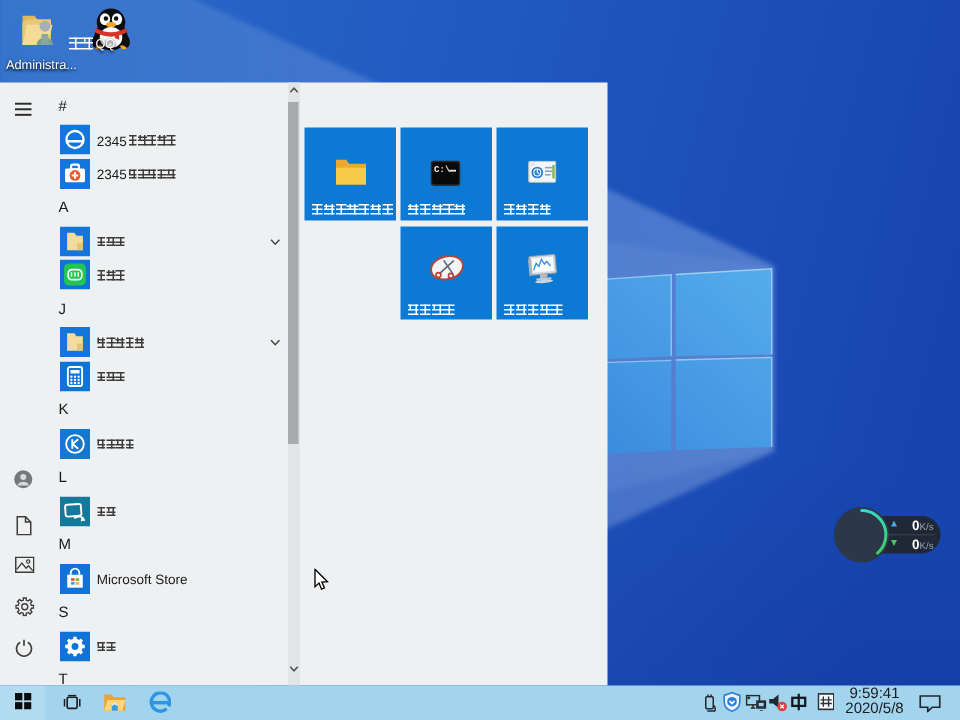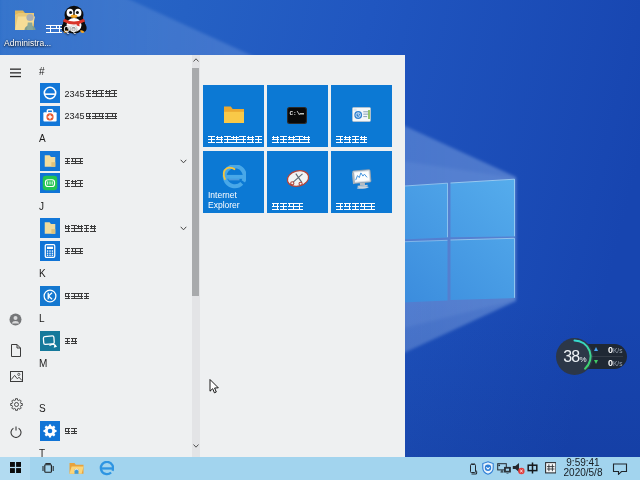--- a/index.html
+++ b/index.html
@@ -264,20 +264,36 @@
         <rect x="3.4" y="5" width="10" height="7.5" rx="1.4" fill="none" stroke="#fff" stroke-width="1.2" transform="rotate(-4 8 9)"></rect>
         <path d="M9,13.8 c3,-2.2 5.5,-1 6.5,1.5" fill="none" stroke="#fff" stroke-width="1.2"></path>
         <path d="M13.6,13.4 l2.2,1.6 l-2.7,0.9 z" fill="#fff"></path>
       </svg>
   <div class="lb">
         <span class="cj d1"></span>
         <span class="cj d2"></span>
       </div>
  </div>
  <div class="hdr" style="top:297.75px">M</div>
+ <div class="row" style="top:320.25px">
+  <svg class="ic" viewBox="0 0 19 19">
+        <rect width="19" height="19" fill="#1074d6"></rect>
+        <path d="M6.8,6.8 v-1.2 a2.7,2.7 0 0 1 5.4,0 v1.2" fill="none" stroke="#fff" stroke-width="1.2"></path>
+        <rect x="4.6" y="6.8" width="9.8" height="8.2" fill="#fff"></rect>
+        <g>
+          <rect x="7" y="9" width="2.2" height="1.7" fill="#e44b2e"></rect>
+          <rect x="9.9" y="9" width="2.2" height="1.7" fill="#7db72a"></rect>
+          <rect x="7" y="11.4" width="2.2" height="1.7" fill="#2f9fe0"></rect>
+          <rect x="9.9" y="11.4" width="2.2" height="1.7" fill="#f3b52e"></rect>
+        </g>
+      </svg>
+  <div class="lb">
+        <span style="color:#1a1a1a">Microsoft Store</span>
+      </div>
+ </div>
  <div class="hdr" style="top:342.75px">S</div>
  <div class="row" style="top:365.25px">
   <svg class="ic" viewBox="0 0 19 19">
         <rect width="19" height="19" fill="#1074d6"></rect>
         <path fill-rule="evenodd" fill="#fff" d="M8.39,4.73 L8.47,3.29 L10.53,3.29 L10.61,4.73 L11.38,4.97 L12.09,5.34 L13.16,4.37 L14.63,5.84 L13.66,6.91 L14.03,7.62 L14.27,8.39 L15.71,8.47 L15.71,10.53 L14.27,10.61 L14.03,11.38 L13.66,12.09 L14.63,13.16 L13.16,14.63 L12.09,13.66 L11.38,14.03 L10.61,14.27 L10.53,15.71 L8.47,15.71 L8.39,14.27 L7.62,14.03 L6.91,13.66 L5.84,14.63 L4.37,13.16 L5.34,12.09 L4.97,11.38 L4.73,10.61 L3.29,10.53 L3.29,8.47 L4.73,8.39 L4.97,7.62 L5.34,6.91 L4.37,5.84 L5.84,4.37 L6.91,5.34 L7.62,4.97 Z M11.70,9.50 A2.2,2.2 0 1 0 7.30,9.50 A2.2,2.2 0 1 0 11.70,9.50 Z"></path>
       </svg>
   <div class="lb">
         <span class="cj d2"></span>
         <span class="cj d1"></span>
       </div>
@@ -326,29 +342,20 @@
         <rect x="11.3" y="6.6" width="5.2" height="1.1" fill="#8fa8be"></rect>
         <rect x="11.3" y="9" width="3.8" height="1.1" fill="#8fa8be"></rect>
         <rect x="16.2" y="3" width="1.6" height="9" fill="#7fba4c"></rect>
       </svg>
   <div class="tlb">
         <span class="cj w1"></span>
         <span class="cj w2"></span>
         <span class="cj w1"></span>
         <span class="cj w2"></span>
       </div>
- </div>
- <div class="tile" style="left:202.5px;top:96.5px">
-  <svg class="abs" style="left:19.5px;top:14px" width="24" height="24" viewBox="0 0 24 24">
-   <path d="M21.3,16.4 A10,10 0 1 0 19.8,18.3" fill="none" stroke="#49a8e8" stroke-width="4"></path>
-   <rect x="2.2" y="9.9" width="19.6" height="3.9" fill="#49a8e8"></rect>
-   <rect x="6.5" y="13.8" width="11" height="1.6" fill="#fff" opacity="0.25"></rect>
-   <path d="M3.2,14.8 C0.6,10 1.4,5.2 4.9,3.3 c2.4,-1.3 5.4,-0.7 8.3,1.2" fill="none" stroke="#f7c53c" stroke-width="1.8"></path>
-  </svg>
-  <div class="abs" style="left:5.5px;bottom:2.5px;font-size:8.5px;line-height:10.5px;color:#fff">Internet<br>Explorer</div>
  </div>
  <div class="tile" style="left:266.6px;top:96.5px">
   <svg class="abs" style="left:19px;top:17px" width="24" height="21" viewBox="0 0 24 21">
         <ellipse cx="12" cy="10.5" rx="10.8" ry="7.6" fill="#f1f3f4" stroke="#b5453a" stroke-width="1.3" transform="rotate(-14 12 10.5)"></ellipse>
         <path d="M7.2,14.2 L16.5,5.8 M9.8,5.6 L15.8,14.4" stroke="#5d6a74" stroke-width="1.1"></path>
         <circle cx="6.3" cy="15.3" r="1.6" fill="none" stroke="#b5453a" stroke-width="1.1"></circle>
         <circle cx="14.6" cy="15.8" r="1.6" fill="none" stroke="#b5453a" stroke-width="1.1"></circle>
       </svg>
   <div class="tlb">
         <span class="cj w2"></span>
@@ -458,21 +465,20 @@
         <linearGradient id="arcg" x1="18.5" y1="2" x2="30" y2="32" gradientUnits="userSpaceOnUse">
           <stop offset="0" stop-color="#35d9d4"></stop>
           <stop offset="1" stop-color="#41cf63"></stop>
         </linearGradient>
         <filter id="soft" x="-20%" y="-20%" width="140%" height="140%">
           <feGaussianBlur stdDeviation="1.8"></feGaussianBlur>
         </filter>
 </defs>
   <path d="M18.5,2.4 a16.1,16.1 0 0 1 10.5,28.3" fill="none" stroke="url(#arcg)" stroke-width="2" stroke-linecap="round"></path>
  </svg>
- <div class="abs" style="left:4px;top:4px;width:37px;height:37px;display:flex;align-items:center;justify-content:center;color:#eef2f7;font-size:16px;letter-spacing:-0.8px">38<span style="font-size:8px;margin-top:5px">%</span></div>
  <div class="abs" style="left:40px;top:21.8px;width:31px;height:1px;background:rgba(255,255,255,.09)"></div>
  <div class="abs" style="left:42px;top:12.5px;width:0;height:0;border-left:2.8px solid transparent;border-right:2.8px solid transparent;border-bottom:4.5px solid #4aa3f0"></div>
  <div class="abs" style="left:42px;top:25.5px;width:0;height:0;border-left:2.8px solid transparent;border-right:2.8px solid transparent;border-top:4.5px solid #41c766"></div>
  <div class="abs" style="left:56px;top:11px;color:#fff;font-size:9px;font-weight:bold">0<span style="font-weight:normal;font-size:6.5px;color:#98a2b0">K/s</span></div>
  <div class="abs" style="left:56px;top:24px;color:#fff;font-size:9px;font-weight:bold">0<span style="font-weight:normal;font-size:6.5px;color:#98a2b0">K/s</span></div>
 </div>
 
 <svg class="abs" style="left:209px;top:379px" width="12" height="16" viewBox="0 0 12 16">
 <path d="M1,0.5 L1,12.2 L3.7,9.7 L5.4,13.8 L7.3,13 L5.6,9 L9.3,8.8 Z" fill="#fff" stroke="#000" stroke-width=".9"></path>
 </svg>

